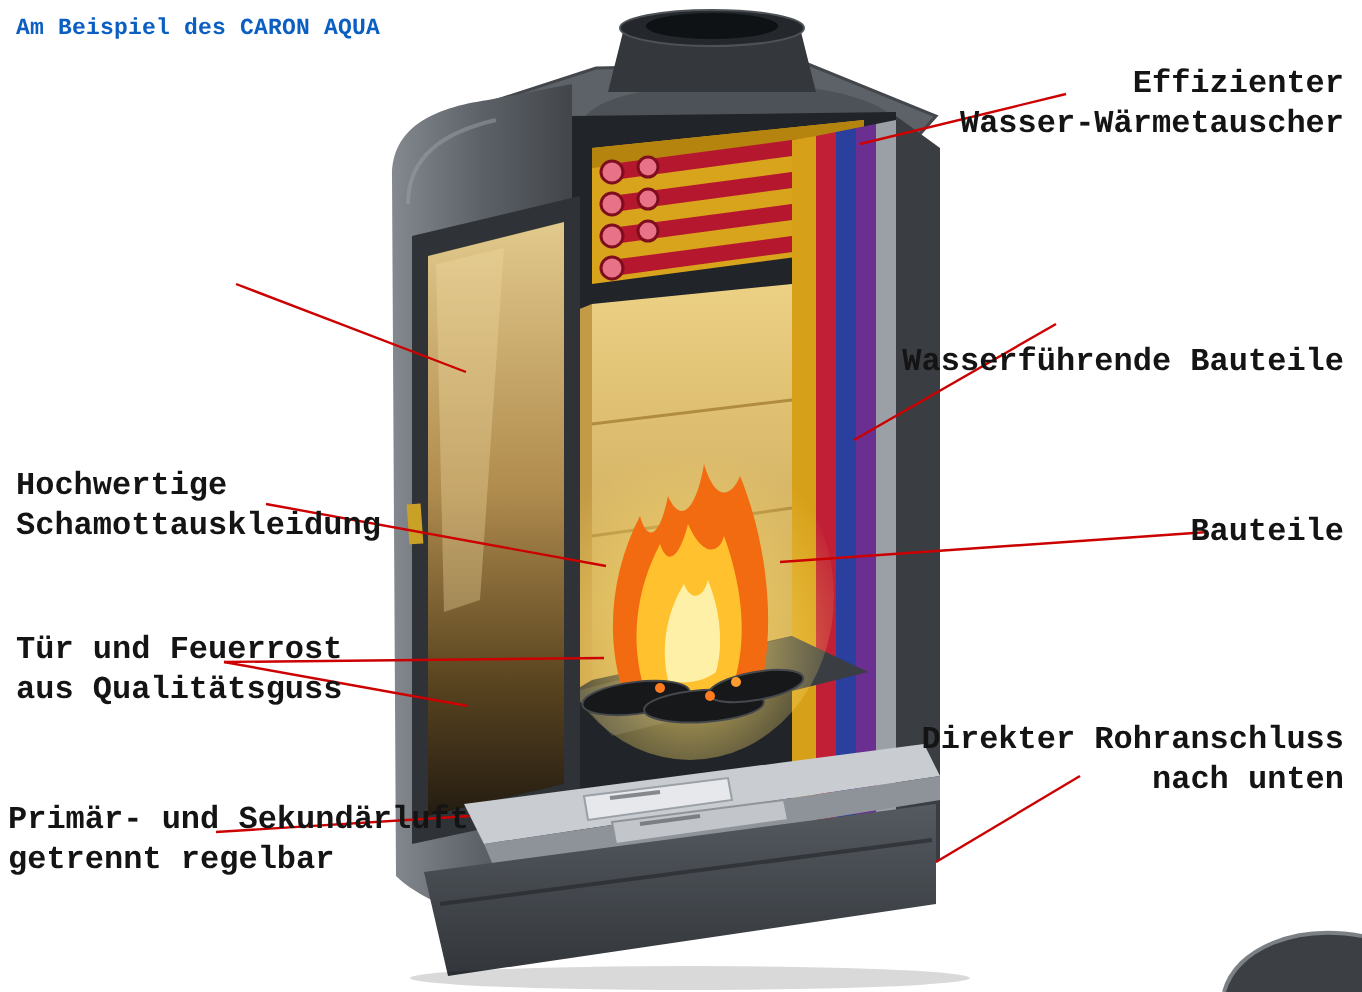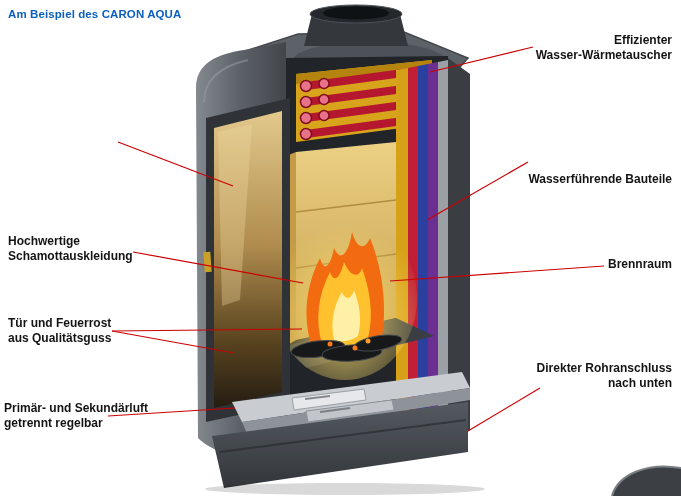--- a/index.html
+++ b/index.html
@@ -1,29 +1,29 @@
 <!DOCTYPE html>
 <html><head>
 <meta charset="utf-8">
 <style>
   html,body { margin:0; padding:0; background:#ffffff; }
   #page {
     position:relative; width:681px; height:496px; overflow:hidden;
-    background:#ffffff; font-family:Liberation Sans, sans-serif;
+    background:#ffffff; font-family:Liberation Mono, monospace;
   }
   svg.layer { position:absolute; left:0; top:0; }
   #stove-layer { z-index:0; }
   #line-layer { z-index:1; }
   #title {
     position:absolute; left:8px; top:8px; z-index:2;
     font-size:11.5px; font-weight:bold; color:#0b5fc2; letter-spacing:0.1px;
   }
   .callout-label {
     position:absolute; z-index:2;
-    font-size:12px; font-weight:bold; color:#141414;
+    font-size:16px; font-weight:bold; color:#141414;
     line-height:1.22; white-space:pre-line;
   }
   .callout-label.right { right:9px; text-align:right; }
 </style>
 </head>
 <body>
 
 <div id="page">
 
   <svg id="stove-layer" class="layer" width="681" height="496" viewBox="0 0 681 496">
@@ -175,17 +175,17 @@
   <div class="callout-label" style="left:8px; top:316px">Tür und Feuerrost
 aus Qualitätsguss</div>
   <div class="callout-label" style="left:8px; top:234px">Hochwertige
 Schamottauskleidung</div>
   <div class="callout-label" style="left:4px; top:401px">Primär- und Sekundärluft
 getrennt regelbar</div>
 
   <div class="callout-label right" style="top:33px">Effizienter
 Wasser-Wärmetauscher</div>
   <div class="callout-label right" style="top:172px">Wasserführende Bauteile</div>
-  <div class="callout-label right" style="top:257px">Brennraum</div>
+  <div class="callout-label right" style="top:257px">Bauteile</div>
   <div class="callout-label right" style="top:361px">Direkter Rohranschluss
 nach unten</div>
 
 </div>
 
 </body></html>

